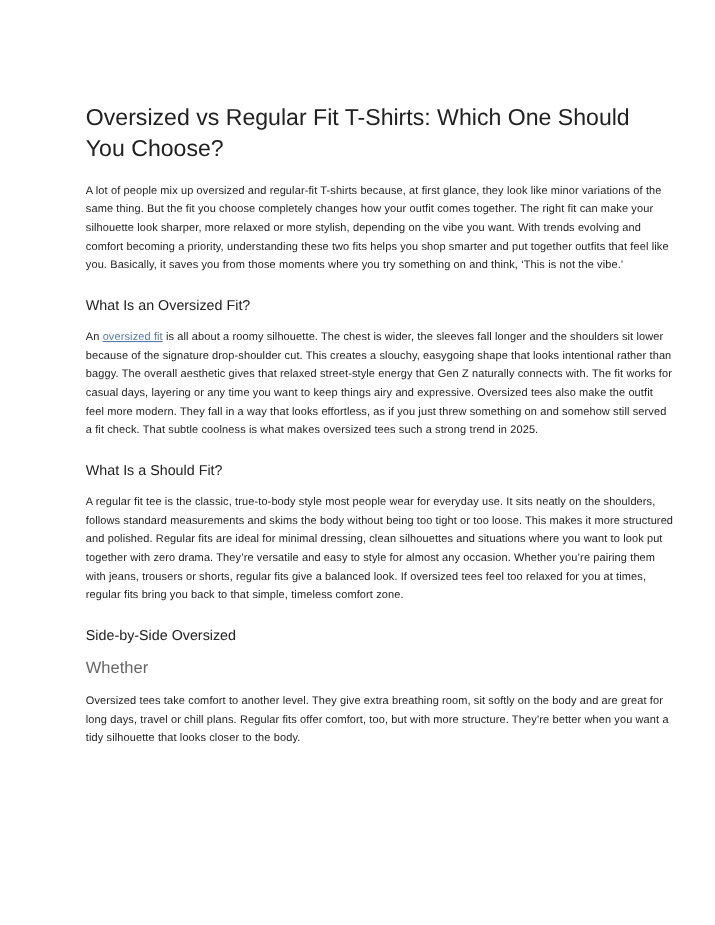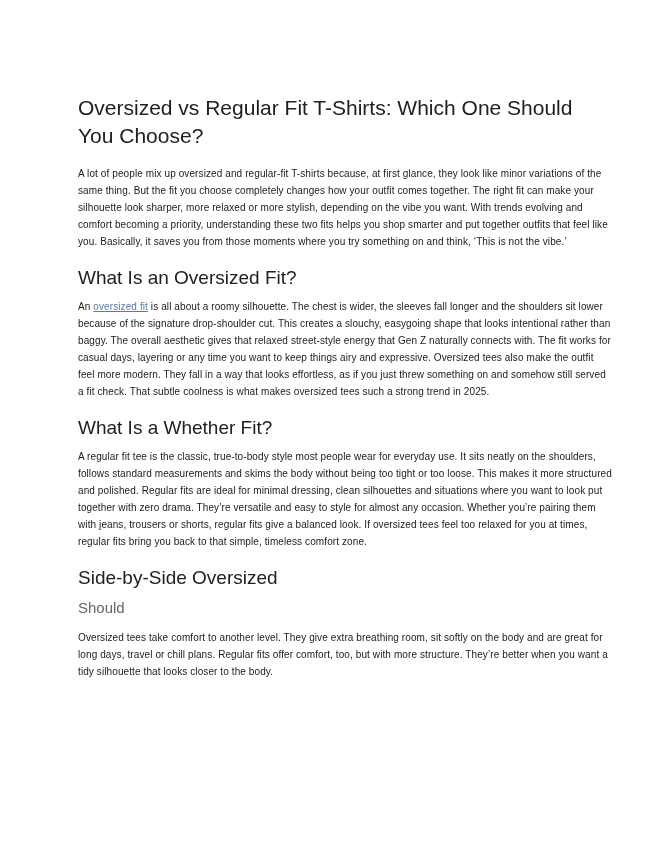--- a/index.html
+++ b/index.html
@@ -28,21 +28,21 @@
     padding: 94px 38px 0 78px;
   }
   h1.doc-title {
     font-size: 21px;
     line-height: 28px;
     font-weight: 400;
     color: var(--text);
     margin: 0 0 15px 0;
   }
   h2.section-heading {
-    font-size: 19px;
+    font-size: 13px;
     line-height: 23px;
     font-weight: 400;
     color: var(--text);
     margin: 0 0 9px 0;
   }
   h3.sub-heading {
     font-size: 15px;
     line-height: 19px;
     font-weight: 400;
     color: var(--subheading);
@@ -72,24 +72,24 @@
   <div class="content">
 
     <h1 class="doc-title">Oversized vs Regular Fit T-Shirts: Which One Should You Choose?</h1>
 
     <p class="body-text section-gap">A lot of people mix up oversized and regular-fit T-shirts because, at first glance, they look like minor variations of the same thing. But the fit you choose completely changes how your outfit comes together. The right fit can make your silhouette look sharper, more relaxed or more stylish, depending on the vibe you want. With trends evolving and comfort becoming a priority, understanding these two fits helps you shop smarter and put together outfits that feel like you. Basically, it saves you from those moments where you try something on and think, ‘This is not the vibe.’</p>
 
     <h2 class="section-heading">What Is an Oversized Fit?</h2>
 
     <p class="body-text section-gap"><span>An </span><a class="doc-link">oversized fit</a><span> is all about a roomy silhouette. The chest is wider, the sleeves fall longer and the shoulders sit lower because of the signature drop-shoulder cut. This creates a slouchy, easygoing shape that looks intentional rather than baggy. The overall aesthetic gives that relaxed street-style energy that Gen Z naturally connects with. The fit works for casual days, layering or any time you want to keep things airy and expressive. Oversized tees also make the outfit feel more modern. They fall in a way that looks effortless, as if you just threw something on and somehow still served a fit check. That subtle coolness is what makes oversized tees such a strong trend in 2025.</span></p>
 
-    <h2 class="section-heading">What Is a Whether Fit?</h2>
+    <h2 class="section-heading">What Is a Should Fit?</h2>
 
     <p class="body-text section-gap">A regular fit tee is the classic, true-to-body style most people wear for everyday use. It sits neatly on the shoulders, follows standard measurements and skims the body without being too tight or too loose. This makes it more structured and polished. Regular fits are ideal for minimal dressing, clean silhouettes and situations where you want to look put together with zero drama. They’re versatile and easy to style for almost any occasion. Whether you’re pairing them with jeans, trousers or shorts, regular fits give a balanced look. If oversized tees feel too relaxed for you at times, regular fits bring you back to that simple, timeless comfort zone.</p>
 
     <h2 class="section-heading">Side-by-Side Oversized</h2>
 
-    <h3 class="sub-heading">Should</h3>
+    <h3 class="sub-heading">Whether</h3>
 
     <p class="body-text">Oversized tees take comfort to another level. They give extra breathing room, sit softly on the body and are great for long days, travel or chill plans. Regular fits offer comfort, too, but with more structure. They’re better when you want a tidy silhouette that looks closer to the body.</p>
 
   </div>
 </div>
 
 </body></html>

